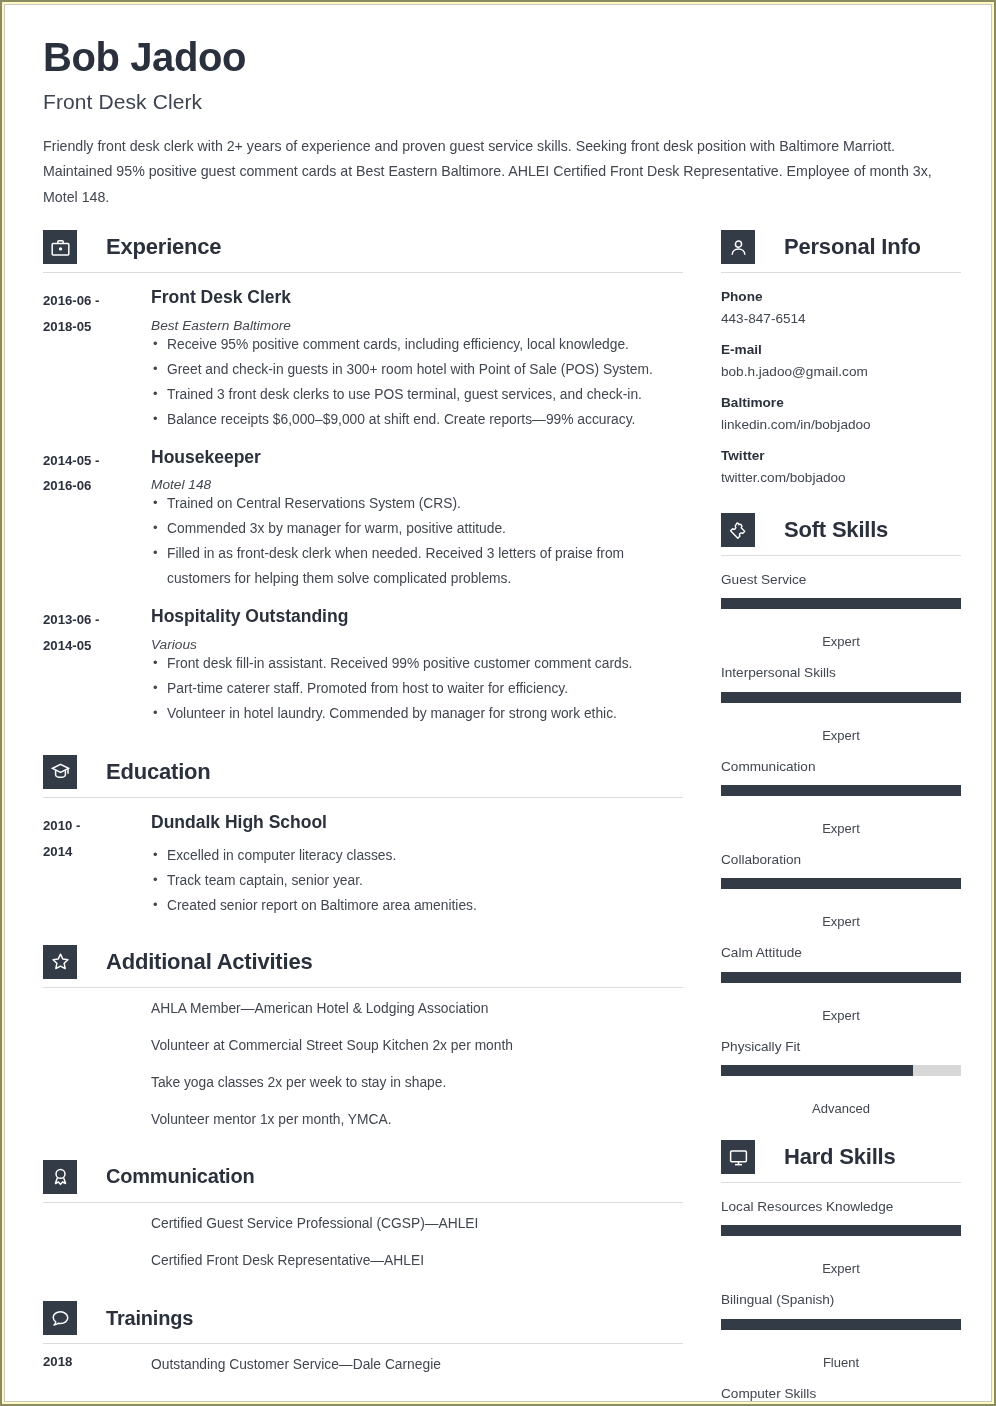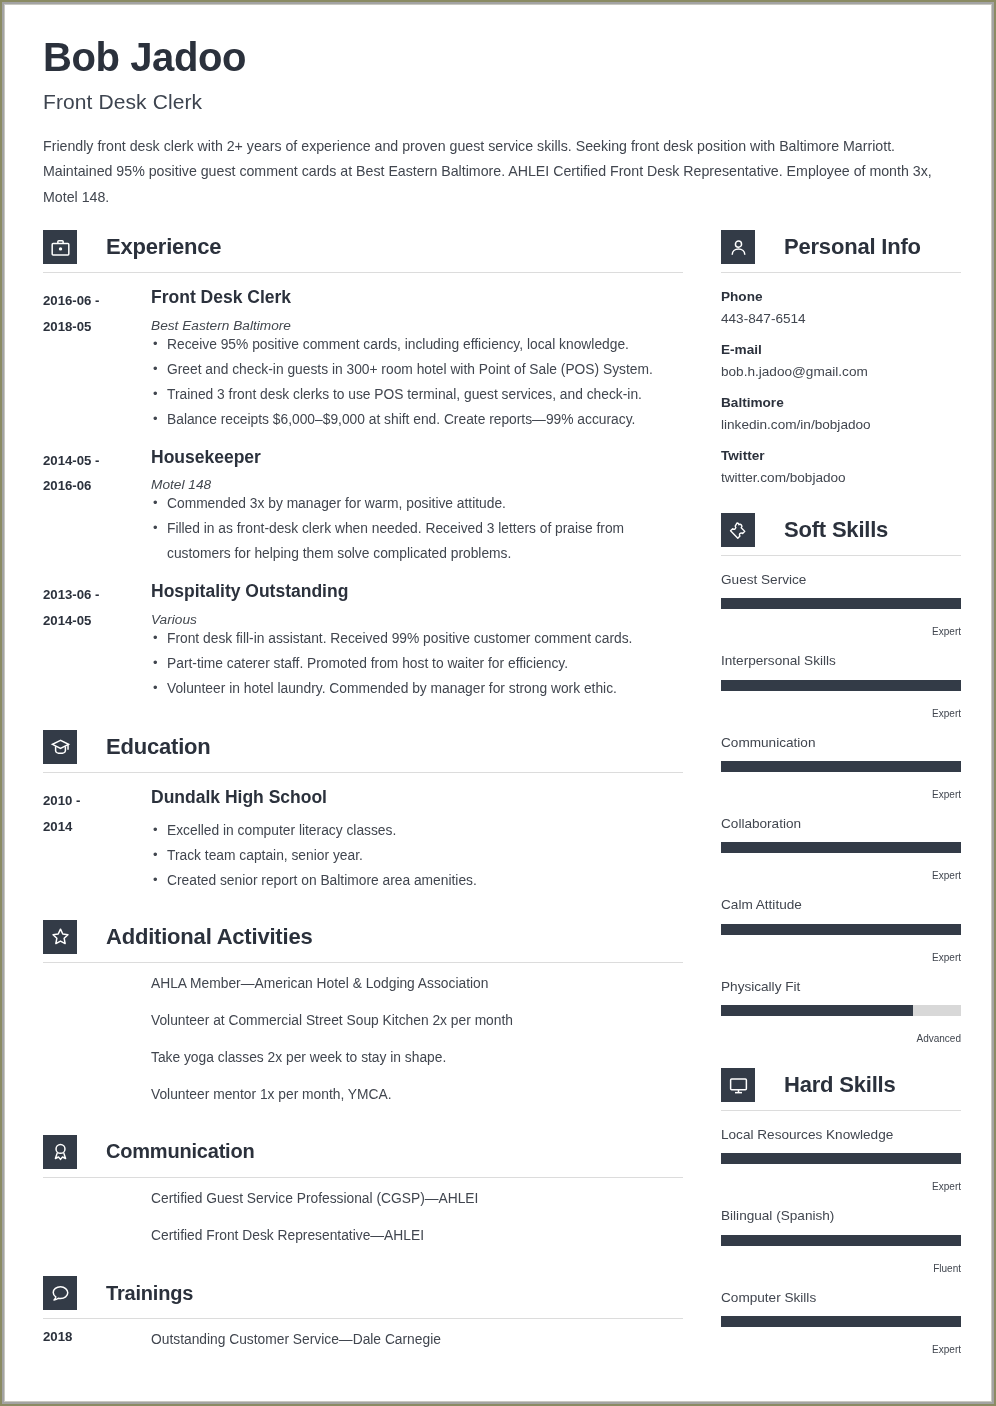--- a/index.html
+++ b/index.html
@@ -8,21 +8,21 @@
     width: 996px;
     height: 1406px;
     background: #ffffff;
     font-family: "Liberation Sans", sans-serif;
   }
 
   .page {
     position: relative;
     width: 996px;
     height: 1406px;
-    background: #a3a3a3;
+    background: #fef9c3;
     border: 2px solid #8a8b63;
     overflow: hidden;
   }
 
   .page-inner {
     position: absolute;
     top: 2px; left: 2px; right: 2px; bottom: 2px;
     border: 1px solid #c8c8c0;
     background: #ffffff;
     padding: 18px 40px 0 38px;
@@ -177,24 +177,24 @@
     height: 11px;
     background: #d8d8d8;
     margin-top: 9px;
     width: 100%;
   }
   .skill-fill {
     height: 100%;
     background: #333b47;
   }
   .skill-level {
-    font-size: 10px;
-    color: #41464f;
-    text-align: right;
-    margin-top: 17px;
+    font-size: 13px;
+    color: #41464f;
+    text-align: center;
+    margin-top: 25px;
   }
 </style>
 </head>
 <body>
 
 <div class="page">
 <div class="page-inner">
 
   <div>
     <div class="name">Bob Jadoo</div>
@@ -238,20 +238,21 @@
 
         <div class="entry">
           <div class="entry-date">
             <div>2014-05 -</div>
             <div>2016-06</div>
           </div>
           <div class="entry-body">
             <div class="entry-title">Housekeeper</div>
             <div class="entry-sub">Motel 148</div>
             <ul class="bullets">
+              <li>Trained on Central Reservations System (CRS).</li>
               <li>Commended 3x by manager for warm, positive attitude.</li>
               <li>Filled in as front-desk clerk when needed. Received 3 letters of praise from customers for helping them solve complicated problems.</li>
             </ul>
           </div>
         </div>
 
         <div class="entry">
           <div class="entry-date">
             <div>2013-06 -</div>
             <div>2014-05</div>

